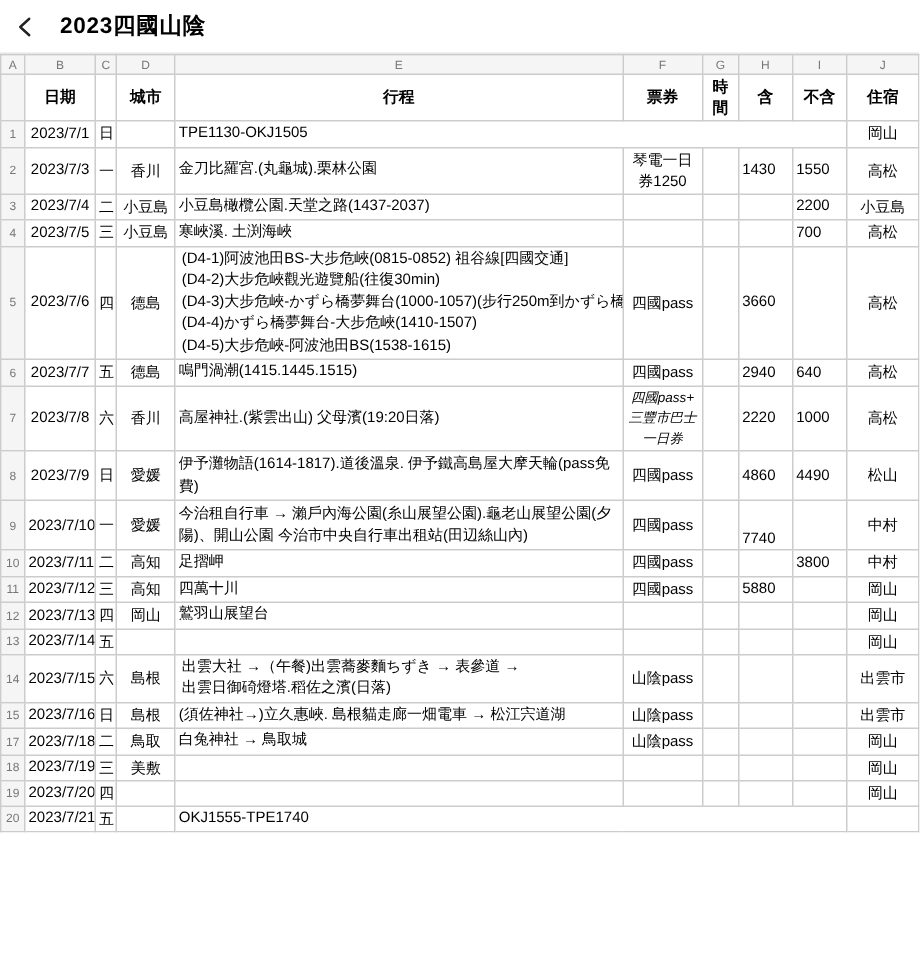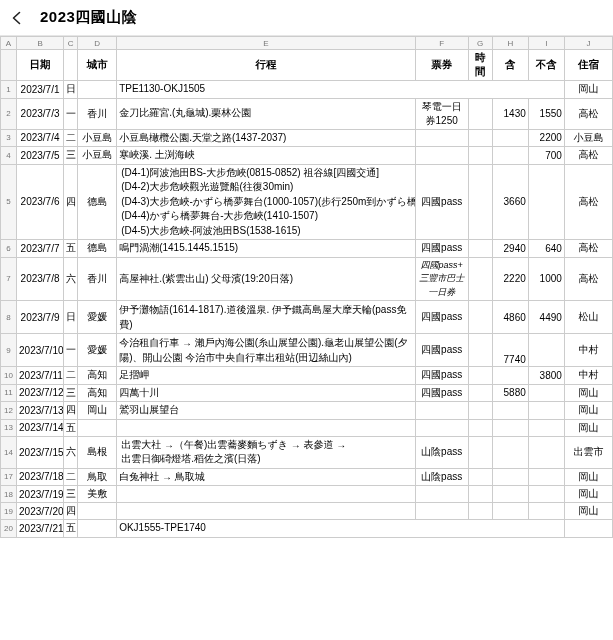--- a/index.html
+++ b/index.html
@@ -70,21 +70,21 @@
 
   
   tr.fieldhead td {
     text-align: center;
     font-weight: bold;
     font-size: 10.5px;
     height: 20px;
   }
 
   .c-center { text-align: center; }
-  .c-right  { text-align: right; }
+  .c-right  { }
 
   .itin {
     text-align: left;
     line-height: 1.45;
   }
   .itin.multi {
     text-align: left;
     padding-left: 4px;
   }
   .itin .ln { display: block; white-space: nowrap; }
@@ -322,20 +322,32 @@
             <span class="ln">出雲大社 →（午餐)出雲蕎麥麵ちずき → 表參道 →</span>
             <span class="ln">出雲日御碕燈塔.稻佐之濱(日落)</span>
           </td>
           <td class="c-center">山陰pass</td>
           <td class="c-center"></td>
           <td class="c-right"></td>
           <td class="c-right"></td>
           <td class="c-center">出雲市</td>
         </tr>
         <tr>
+          <td class="rownum">15</td>
+          <td class="c-center">2023/7/16</td>
+          <td class="c-center">日</td>
+          <td class="c-center">島根</td>
+          <td class="itin">(須佐神社→)立久惠峽. 島根貓走廊一畑電車 → 松江宍道湖</td>
+          <td class="c-center">山陰pass</td>
+          <td class="c-center"></td>
+          <td class="c-right"></td>
+          <td class="c-right"></td>
+          <td class="c-center">出雲市</td>
+        </tr>
+        <tr>
           <td class="rownum">17</td>
           <td class="c-center">2023/7/18</td>
           <td class="c-center">二</td>
           <td class="c-center">鳥取</td>
           <td class="itin">白兔神社 → 鳥取城</td>
           <td class="c-center">山陰pass</td>
           <td class="c-center"></td>
           <td class="c-right"></td>
           <td class="c-right"></td>
           <td class="c-center">岡山</td>

